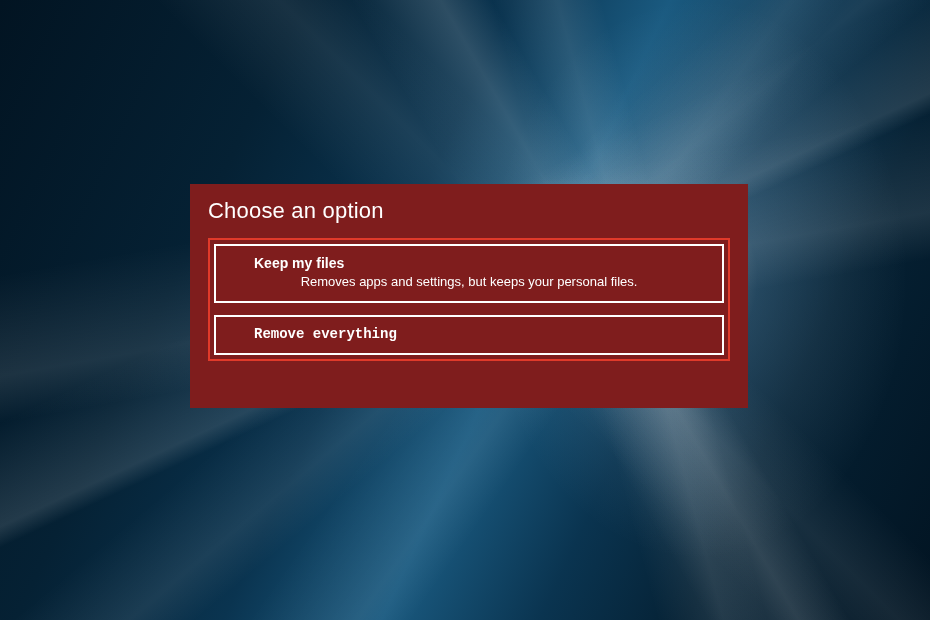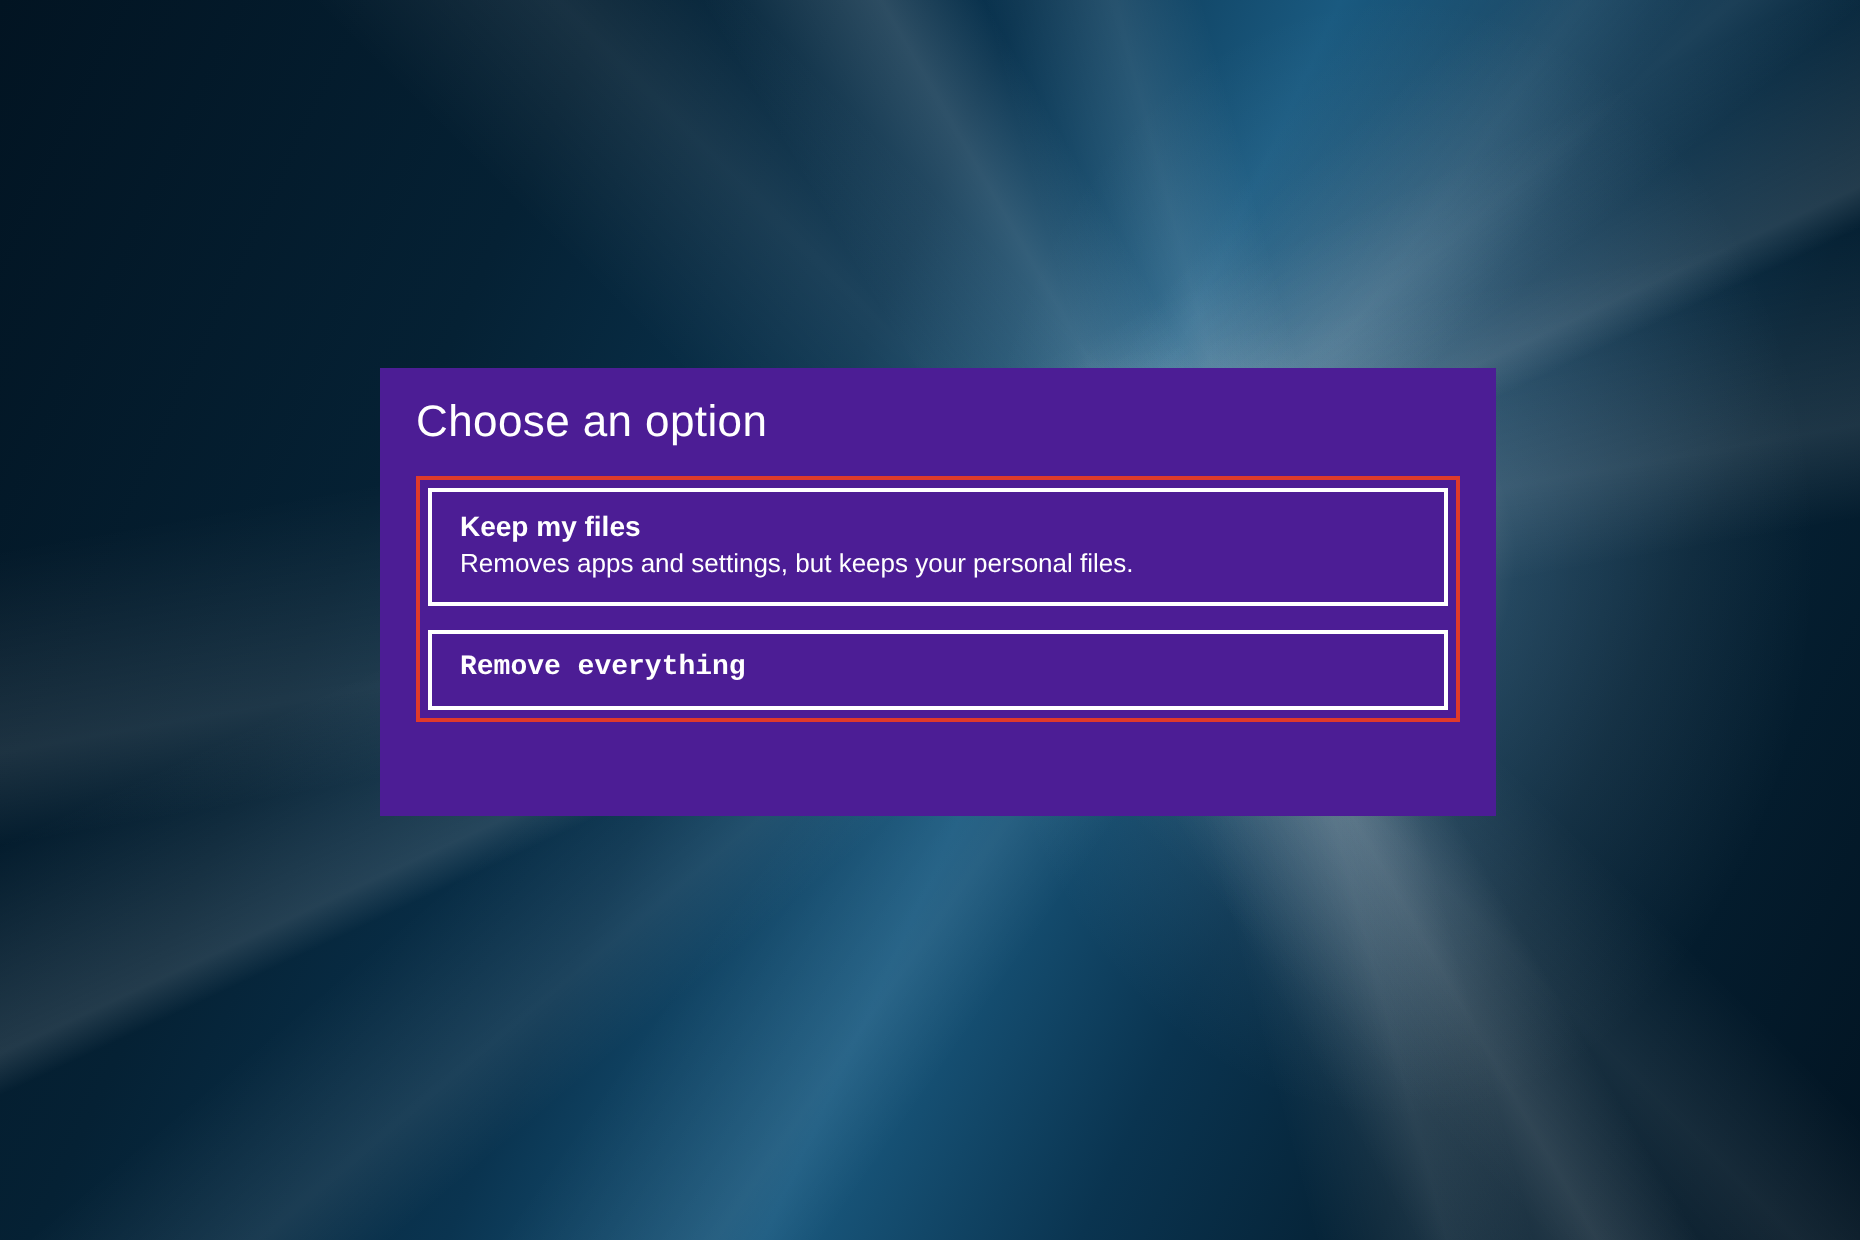--- a/index.html
+++ b/index.html
@@ -46,21 +46,21 @@
         linear-gradient(75deg, transparent 60%, rgba(255,255,255,0.10) 66%, transparent 70%),
         linear-gradient(45deg, transparent 50%, rgba(255,255,255,0.08) 58%, transparent 64%);
     }
     
     .dialog {
       position: absolute;
       left: 190px;
       top: 184px;
       width: 558px;
       height: 224px;
-      background: #4c1d95;
+      background: #7f1d1d;
       color: #fff;
       padding: 14px 18px 18px 18px;
     }
     
     .dialog-title {
       font-size: 22px;
       font-weight: 300;
       margin-bottom: 14px;
       letter-spacing: 0.2px;
     }
@@ -78,27 +78,29 @@
     
     .option-button + .option-button {
       margin-top: 12px;
       font-family: Liberation Mono, monospace;
     }
     
     .option-title {
       font-size: 14px;
       font-weight: 600;
       line-height: 1.3;
+      margin-left: 24px;
     }
     
     .option-desc {
       font-size: 13px;
       font-weight: 300;
       line-height: 1.35;
       margin-top: 1px;
+      text-align: center;
     }
   </style>
 </head>
 <body>
 
 <div class="wallpaper"></div>
 
 <div class="dialog">
   <div class="dialog-title">Choose an option</div>
 

